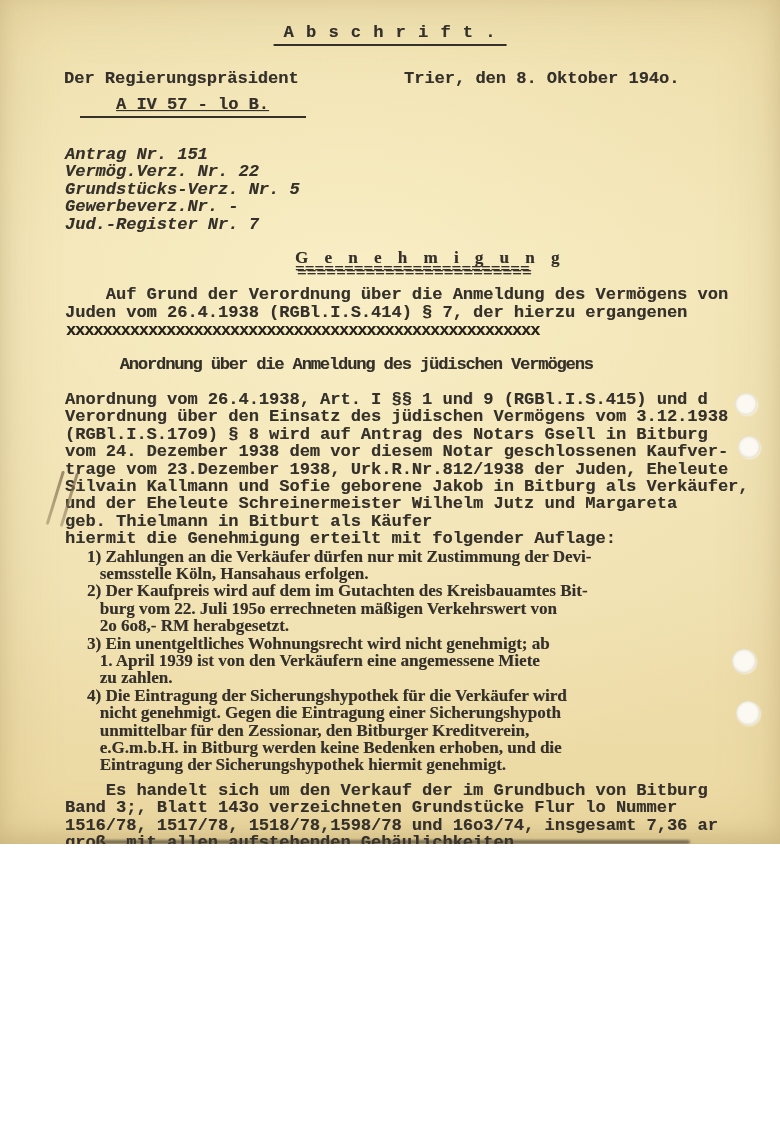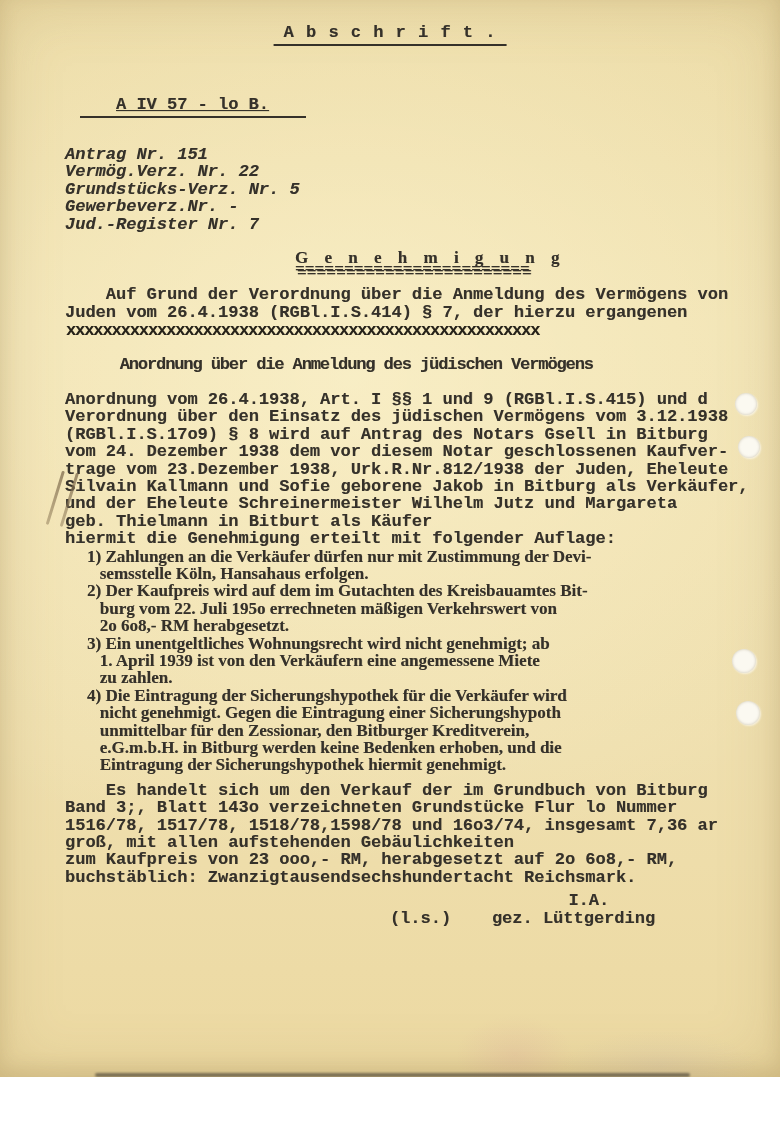--- a/index.html
+++ b/index.html
@@ -1,18 +1,18 @@
 <!DOCTYPE html>
 <html><head>
 <meta charset="utf-8">
 <style>
   html,body{margin:0;padding:0;}
   .page{
     position:relative;
-    width:780px;height:1077px;
+    width:780px;height:844px;
     overflow:hidden;
     background:
       radial-gradient(ellipse 900px 700px at 45% 35%, rgba(255,248,214,0.55), rgba(255,248,214,0) 70%),
       linear-gradient(180deg,#ecdba6 0%, #f0e1b0 30%, #efdfae 70%, #ecd9a2 100%);
     box-shadow: inset 0 0 60px rgba(160,130,70,0.25), inset 0 -8px 18px rgba(140,110,60,0.18);
     font-family:"Liberation Mono","DejaVu Sans Mono",monospace;
     font-weight:700;
     font-size:17px;
     line-height:17.4px;
     color:#35312a;
@@ -73,20 +73,22 @@
     background:radial-gradient(ellipse, rgba(190,150,40,0.18), rgba(190,150,40,0) 70%);}
   .stain.blue{left:560px;top:1030px;width:200px;height:70px;
     background:radial-gradient(ellipse, rgba(130,120,200,0.07), rgba(130,120,200,0) 70%);}
 </style>
 </head>
 <body>
 
 <div class="page">
 
   <div class="abs tw title">A b s c h r i f t .</div>
+  <div class="abs tw sender">Der Regierungspräsident</div>
+  <div class="abs tw dateline">Trier, den 8. Oktober 194o.</div>
   <div class="abs tw refnum">A IV 57 - lo B.</div>
 
   <div class="content">
 
     <div class="tw registry">Antrag Nr. 151
 Vermög.Verz. Nr. 22
 Grundstücks-Verz. Nr. 5
 Gewerbeverz.Nr. -
 Jud.-Register Nr. 7</div>
 

